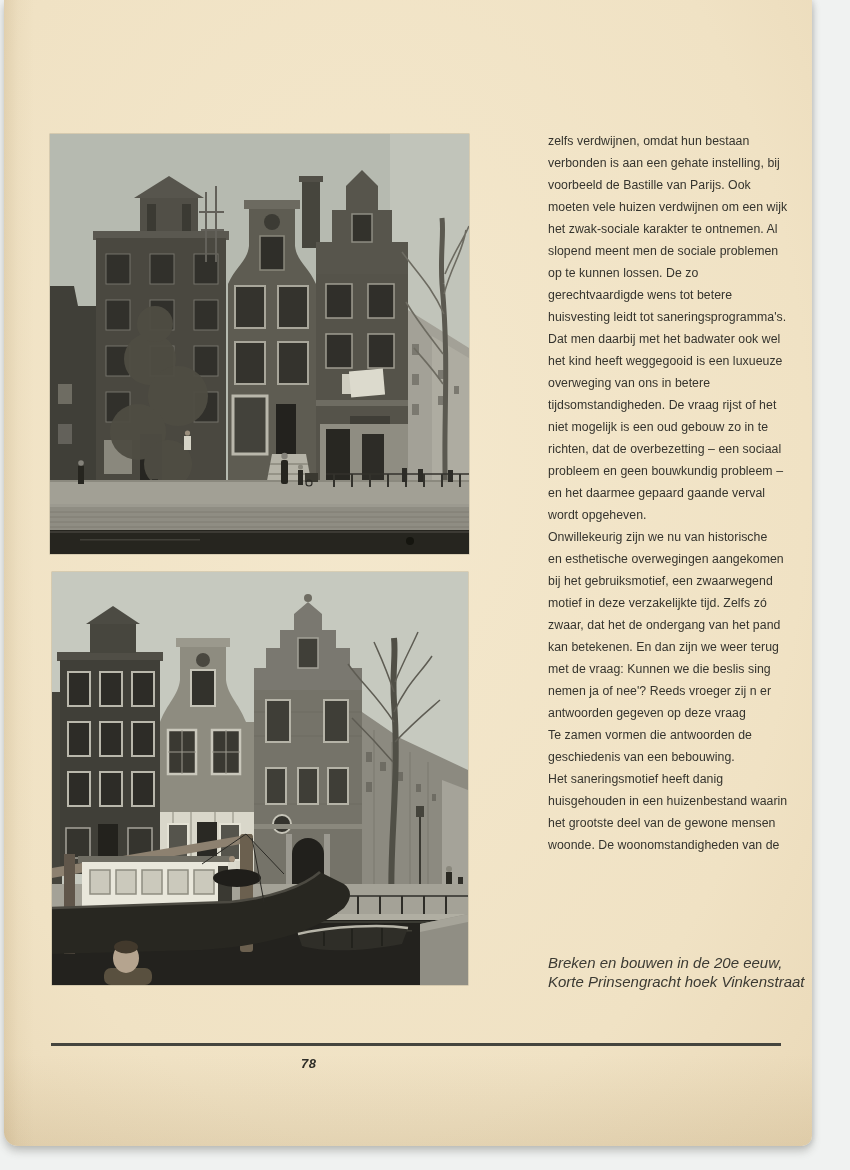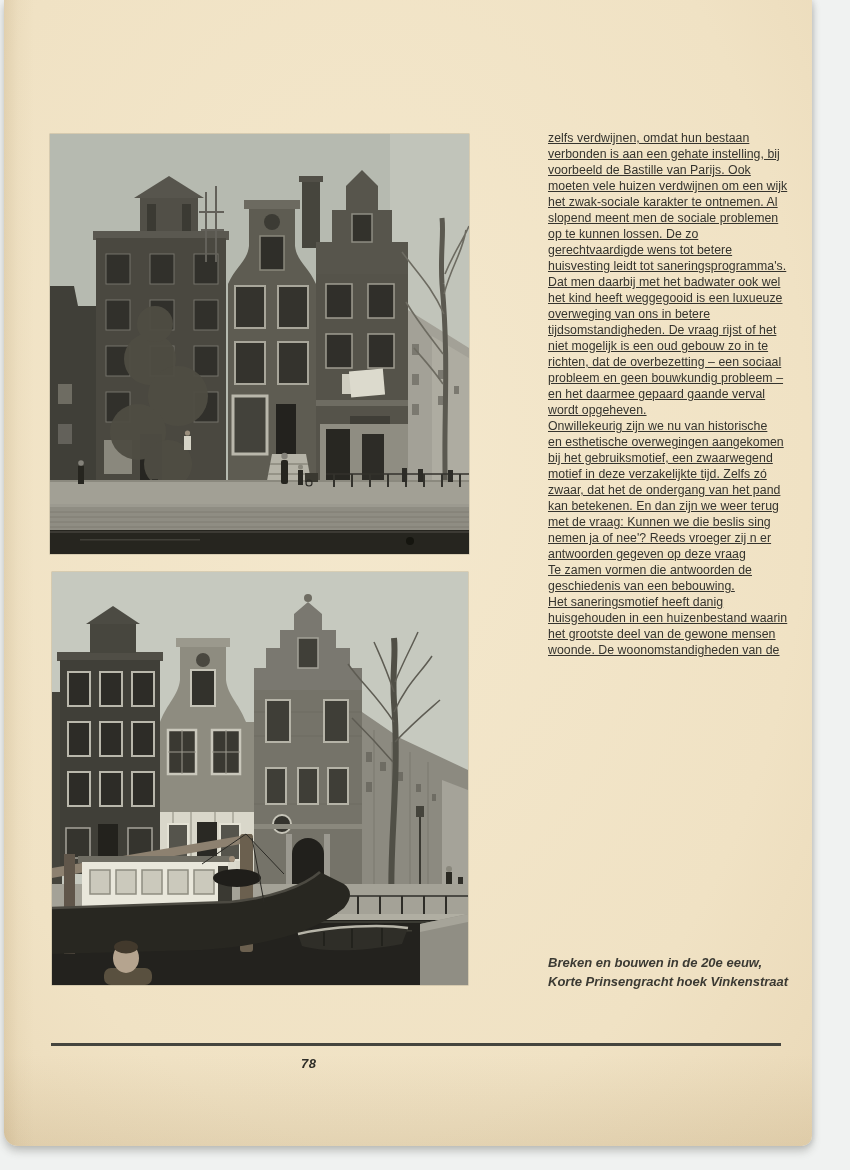--- a/index.html
+++ b/index.html
@@ -16,26 +16,26 @@
       radial-gradient(ellipse at 45% 40%, #f4e8cd 0%, var(--paper,#f0e2c4) 70%, #ead9b8 100%);
     border-radius:0 0 10px 14px;
     box-shadow:0 5px 9px rgba(60,60,55,0.28), 2px 0 4px rgba(60,60,55,0.10);
   }
   .photo{position:absolute;margin:0;padding:0;box-shadow:0 0 0 0.5px rgba(90,85,70,0.35);}
   .photo svg{display:block;width:100%;height:100%;}
   .photo-top{left:46px;top:134px;width:419px;height:420px;}
   .photo-bottom{left:48px;top:572px;width:416px;height:413px;}
   .body-text{
     position:absolute;left:544px;top:130px;width:250px;
-    font-size:12.3px;line-height:16px;letter-spacing:0.05px;
-    color:var(--text,#35342e);white-space:pre;text-decoration:underline;
+    font-size:12.3px;line-height:22px;letter-spacing:0.05px;
+    color:var(--text,#35342e);white-space:pre;
   }
   .caption{
     position:absolute;left:544px;top:954px;width:270px;
-    font-size:13px;line-height:18.6px;font-style:italic;font-weight:bold;
+    font-size:15px;line-height:18.6px;font-style:italic;font-weight:normal;
     color:#3b3a33;white-space:pre;
   }
   .footer-rule{
     position:absolute;left:47px;top:1043px;width:730px;height:2.6px;
     background:var(--rule,#45453e);
   }
   .page-number{
     position:absolute;left:297px;top:1056px;
     font-size:13px;font-weight:bold;color:#2e2d28;letter-spacing:0.4px;font-style:italic;
   }

